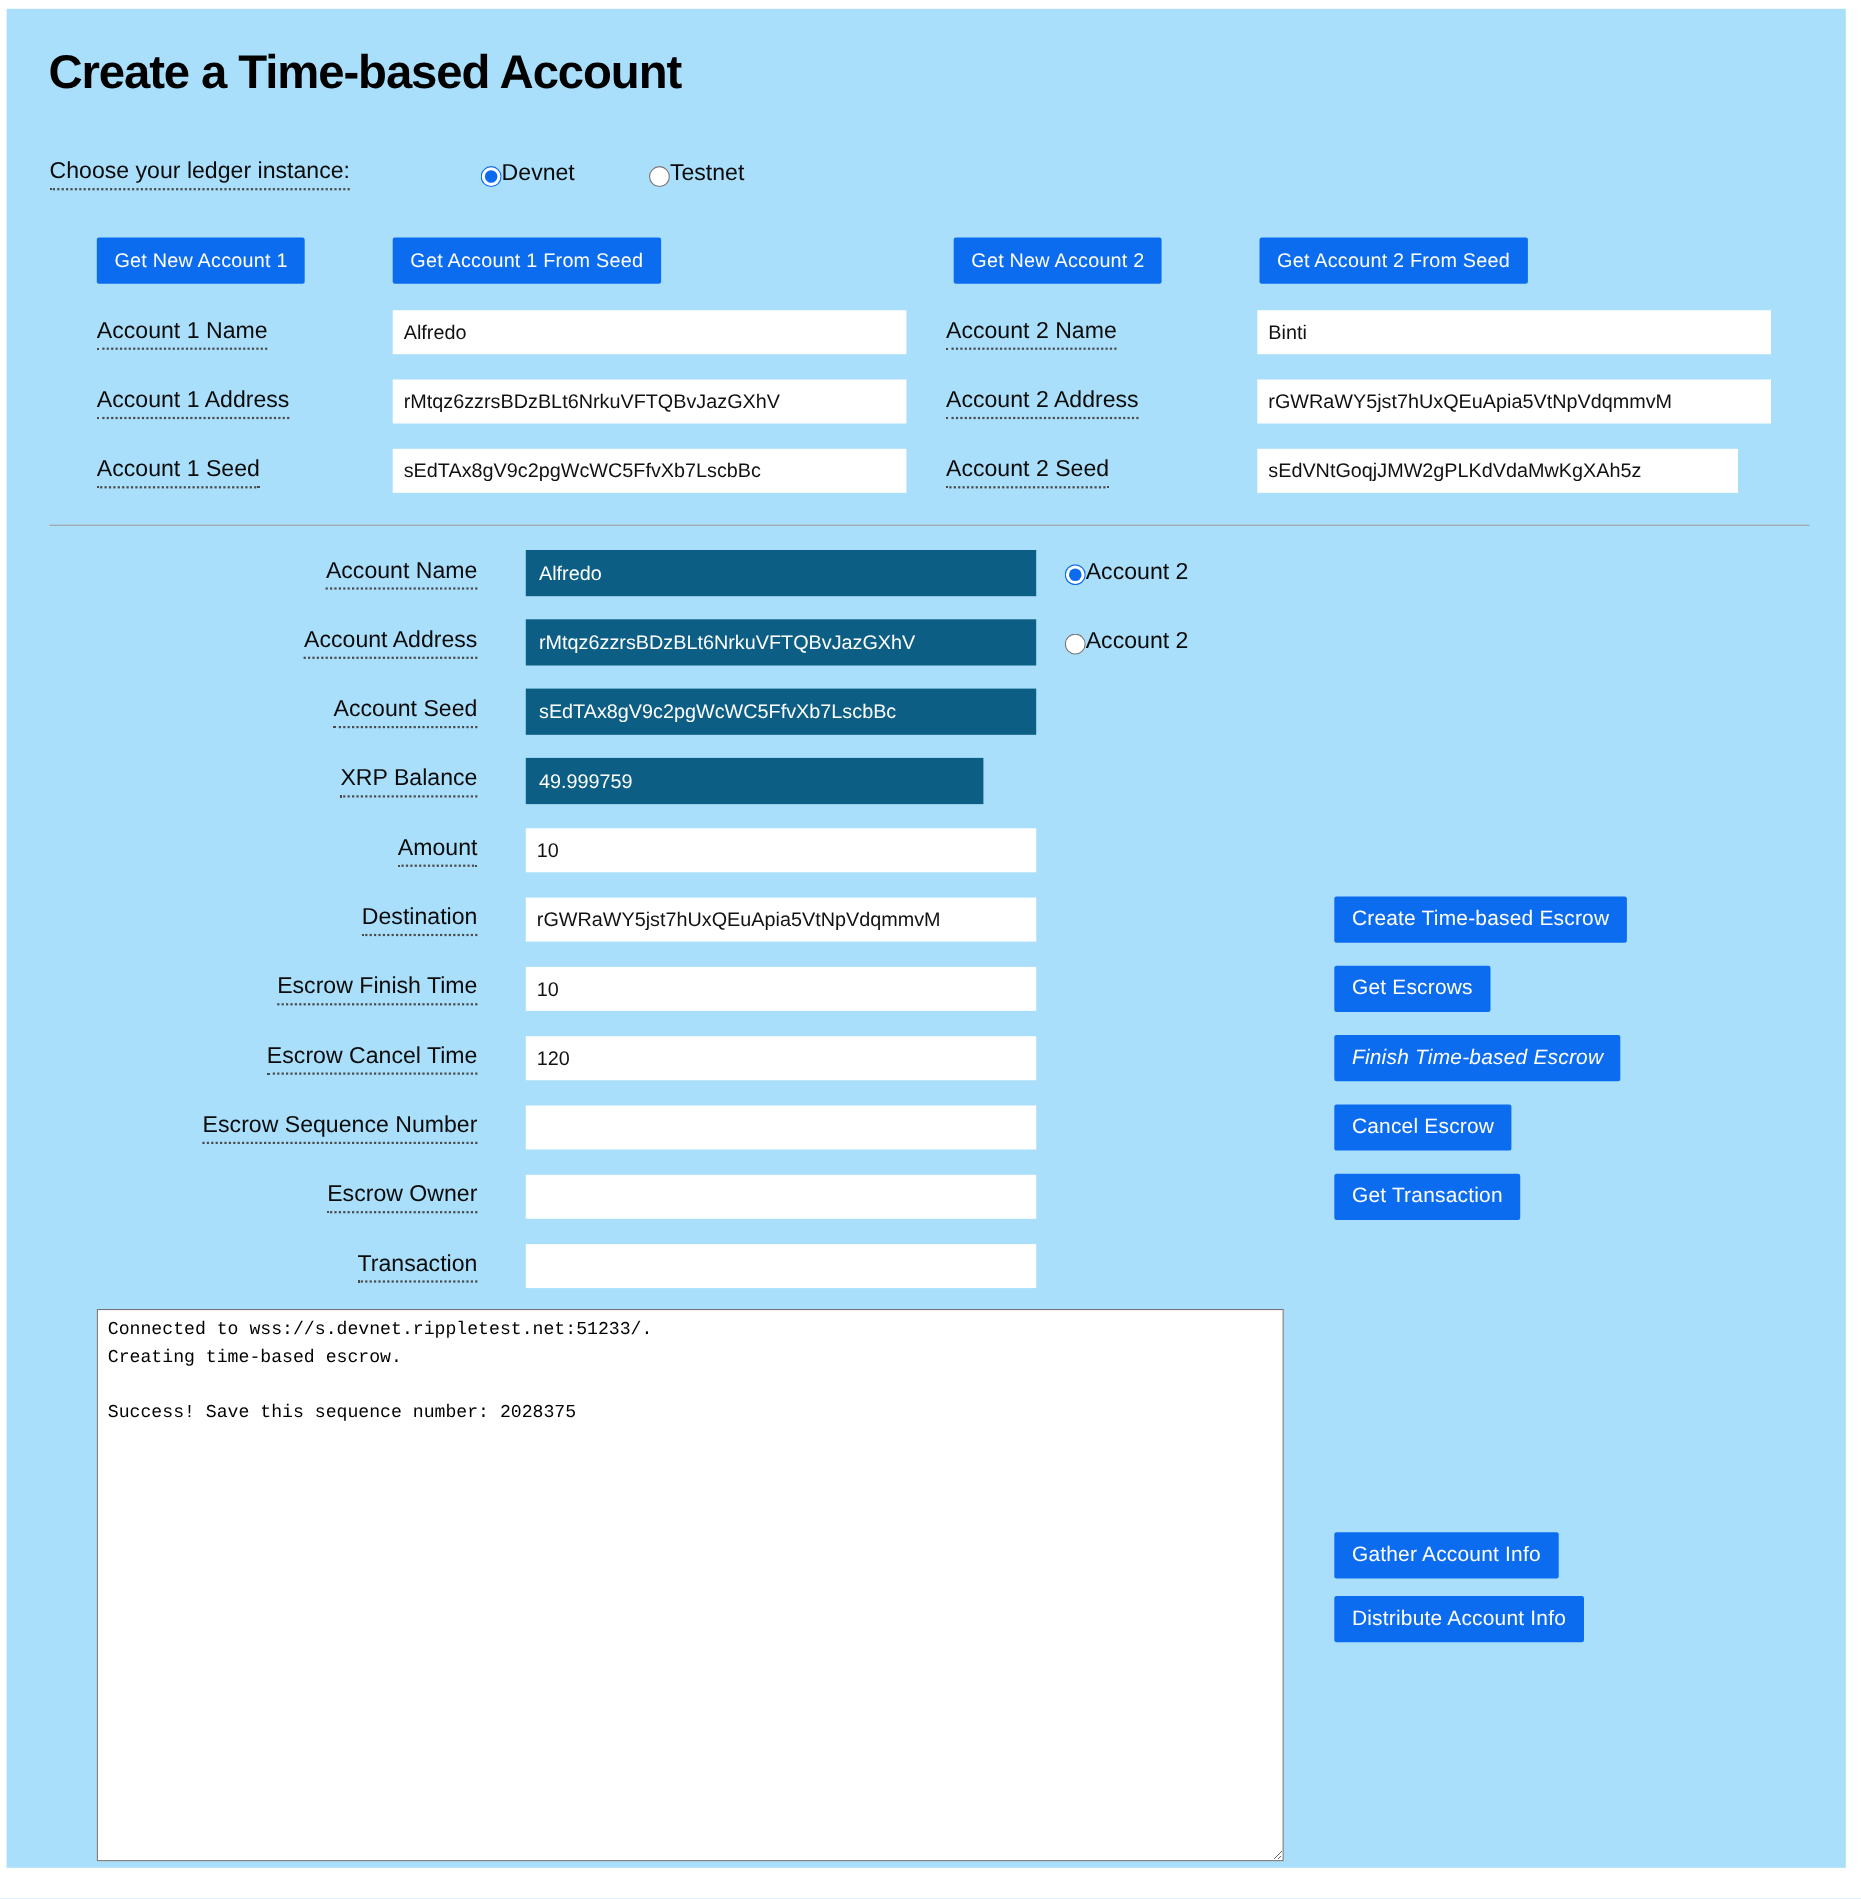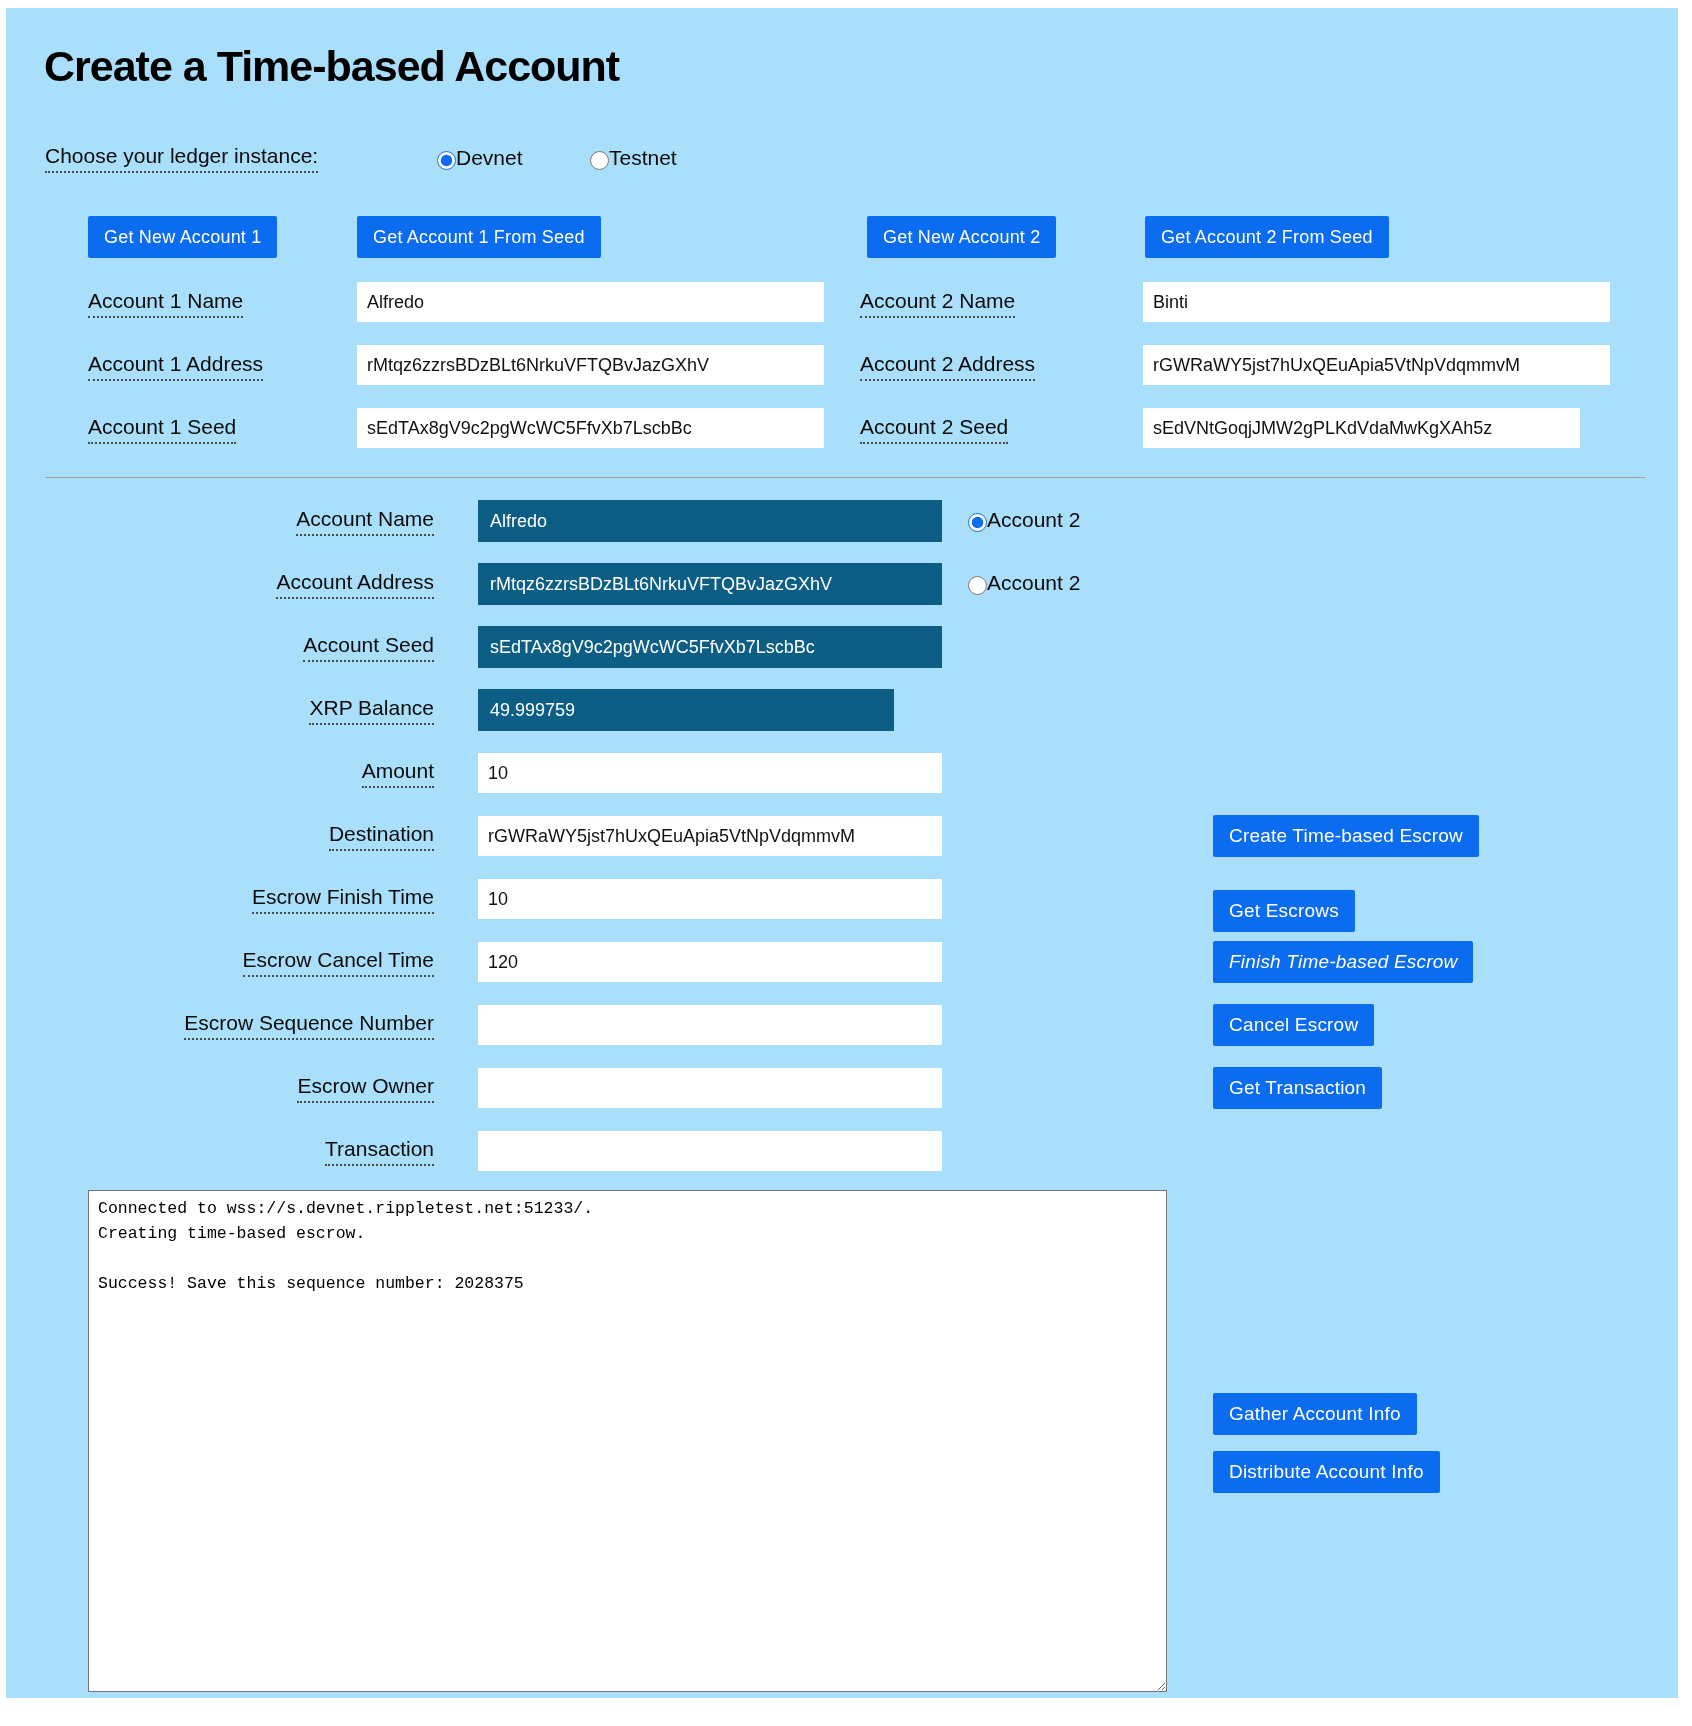--- a/index.html
+++ b/index.html
@@ -135,21 +135,21 @@
 <div class="mlabel" style="top:1011px;"><span class="ulabel">Escrow Sequence Number</span></div>
 <input class="tinput" style="left: 478px; top: 1005px; width: 464px;" value="">
 
 <div class="mlabel" style="top:1074px;"><span class="ulabel">Escrow Owner</span></div>
 <input class="tinput" style="left: 478px; top: 1068px; width: 464px;" value="">
 
 <div class="mlabel" style="top:1137px;"><span class="ulabel">Transaction</span></div>
 <input class="tinput" style="left: 478px; top: 1131px; width: 464px;" value="">
 
 <button class="btn" style="left:1213px;top:815px;">Create Time-based Escrow</button>
-<button class="btn" style="left:1213px;top:878px;margin-top:12px;">Get Escrows</button>
+<button class="btn" style="left:1213px;top:878px;">Get Escrows</button>
 <button class="btn" style="left:1213px;top:941px;font-style:italic;">Finish Time-based Escrow</button>
 <button class="btn" style="left:1213px;top:1004px;">Cancel Escrow</button>
 <button class="btn" style="left:1213px;top:1067px;">Get Transaction</button>
 
 <textarea id="log" spellcheck="false" style="">Connected to wss://s.devnet.rippletest.net:51233/.
 Creating time-based escrow.
 
 Success! Save this sequence number: 2028375</textarea>
 
 <button class="btn" style="left:1213px;top:1393px;">Gather Account Info</button>

